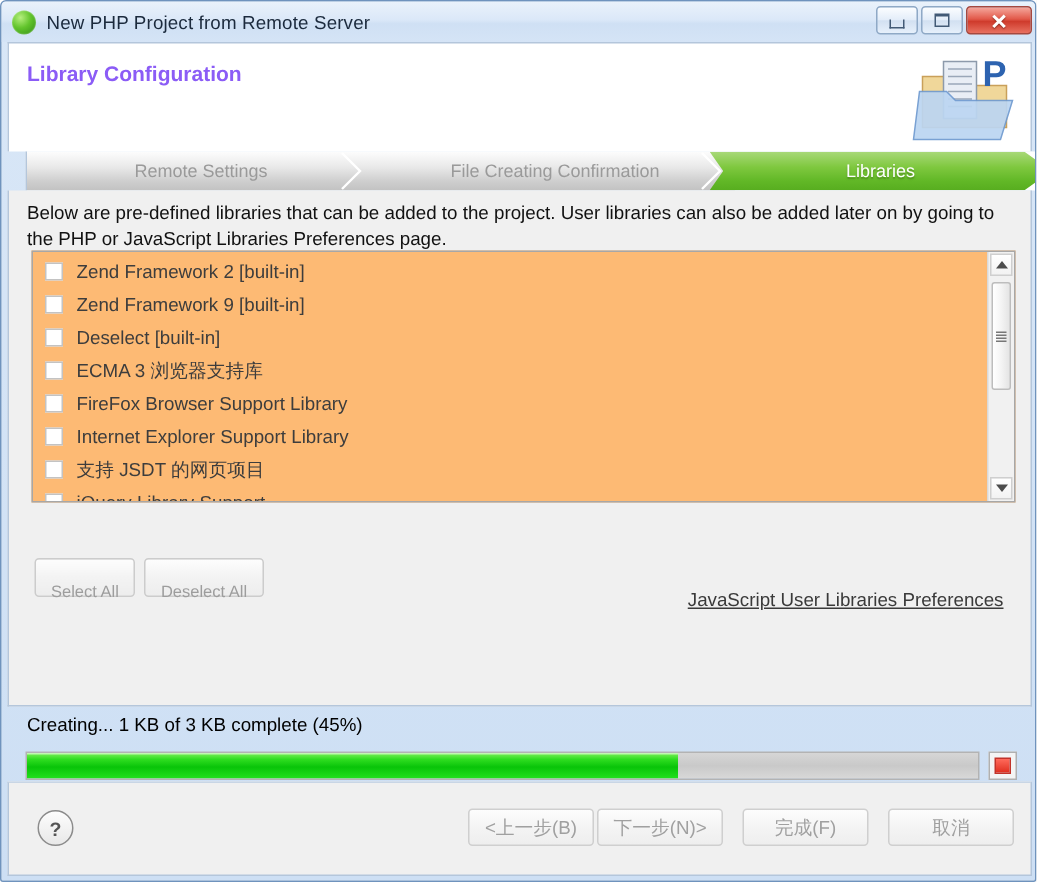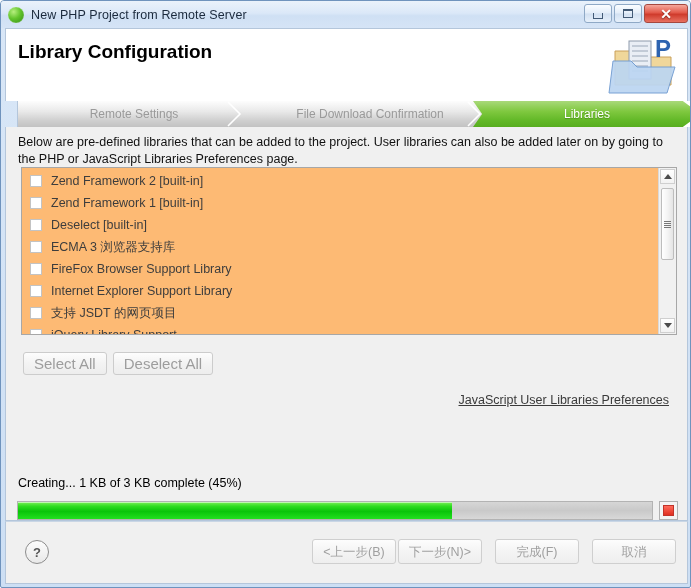--- a/index.html
+++ b/index.html
@@ -101,23 +101,23 @@
     width: 683px;
     height: 73px;
     box-sizing: border-box;
     background: #ffffff;
     border: 1px solid #b4c6db;
     border-bottom: none;
   }
   .header-title {
     position: absolute;
     left: 12px; top: 12px;
-    font-size: 19px;
+    font-size: 14px;
     font-weight: bold;
-    color: #000000;
+    color: #8b5cf6;
   }
   .header-icon {
     position: absolute;
     right: 8px; top: 4px;
     width: 72px; height: 64px;
   }
 
   
   .steps {
     position: absolute;
@@ -152,21 +152,21 @@
     width: 22px;
     height: 26px;
     pointer-events: none;
   }
 
   
   .content {
     position: absolute;
     left: 4px; top: 126px;
     width: 683px;
-    height: 394px;
+    height: 344px;
     box-sizing: border-box;
     background: #f0f0f0;
     border: 1px solid #b4c6db;
     border-top: none;
   }
   .description {
     position: absolute;
     left: 12px; top: 7px;
     width: 660px;
     font-size: 12.5px;
@@ -274,25 +274,26 @@
     left: 17px; top: 225px;
     display: flex;
     gap: 6px;
   }
   .btn {
     box-sizing: border-box;
     border: 1px solid #cccccc;
     border-radius: 3px;
     background: linear-gradient(180deg, #fdfdfd 0%, #f3f3f3 50%, #ededed 100%);
     color: #9d9d9d;
-    font-size: 15px;
-    padding: 0 10px;
+    font-size: 11px;
+    padding: 12px 10px;
     height: 23px;
     line-height: 21px;
     white-space: nowrap;
+    margin-top: 20px;
   }
 
   
   .pref-links {
     position: absolute;
     right: 18px; top: 266px;
     display: flex;
     gap: 8px;
     font-size: 12.5px;
   }
@@ -432,21 +433,21 @@
 
   <div class="steps">
     <div class="step" style="left:0px;width:232px;">
       <span>Remote Settings</span>
     </div>
     <svg class="step-arrow" style="left:206px;" viewBox="0 0 22 26">
       <path d="M4 1 L16 13 L4 25" fill="none" stroke="#ffffff" stroke-width="1.6"></path>
     </svg>
 
     <div class="step" style="left:232px;width:240px;">
-      <span>File Download Confirmation</span>
+      <span>File Creating Confirmation</span>
     </div>
 
     <div class="step active" style="left:455px;width:228px;clip-path:polygon(0 0,92% 0,100% 50%,92% 100%,0 100%,4% 50%);">
       <span>Libraries</span>
     </div>
     <svg class="step-arrow" style="left:446px;" viewBox="0 0 22 26">
       <path d="M4 1 L16 13 L4 25" fill="none" stroke="#ffffff" stroke-width="1.6"></path>
     </svg>
   </div>
 
@@ -455,21 +456,21 @@
     <div class="description">Below are pre-defined libraries that can be added to the project. User libraries can also be added later on by going to the PHP or JavaScript Libraries Preferences page.</div>
 
     <div class="list-wrap">
       <div class="list-inner">
         <div class="list-row">
           <span class="cb"></span>
           <span class="list-label">Zend Framework 2 [built-in]</span>
         </div>
         <div class="list-row">
           <span class="cb"></span>
-          <span class="list-label">Zend Framework 1 [built-in]</span>
+          <span class="list-label">Zend Framework 9 [built-in]</span>
         </div>
         <div class="list-row">
           <span class="cb"></span>
           <span class="list-label">Deselect [built-in]</span>
         </div>
         <div class="list-row">
           <span class="cb"></span>
           <span class="list-label">ECMA 3 浏览器支持库</span>
         </div>
         <div class="list-row">

